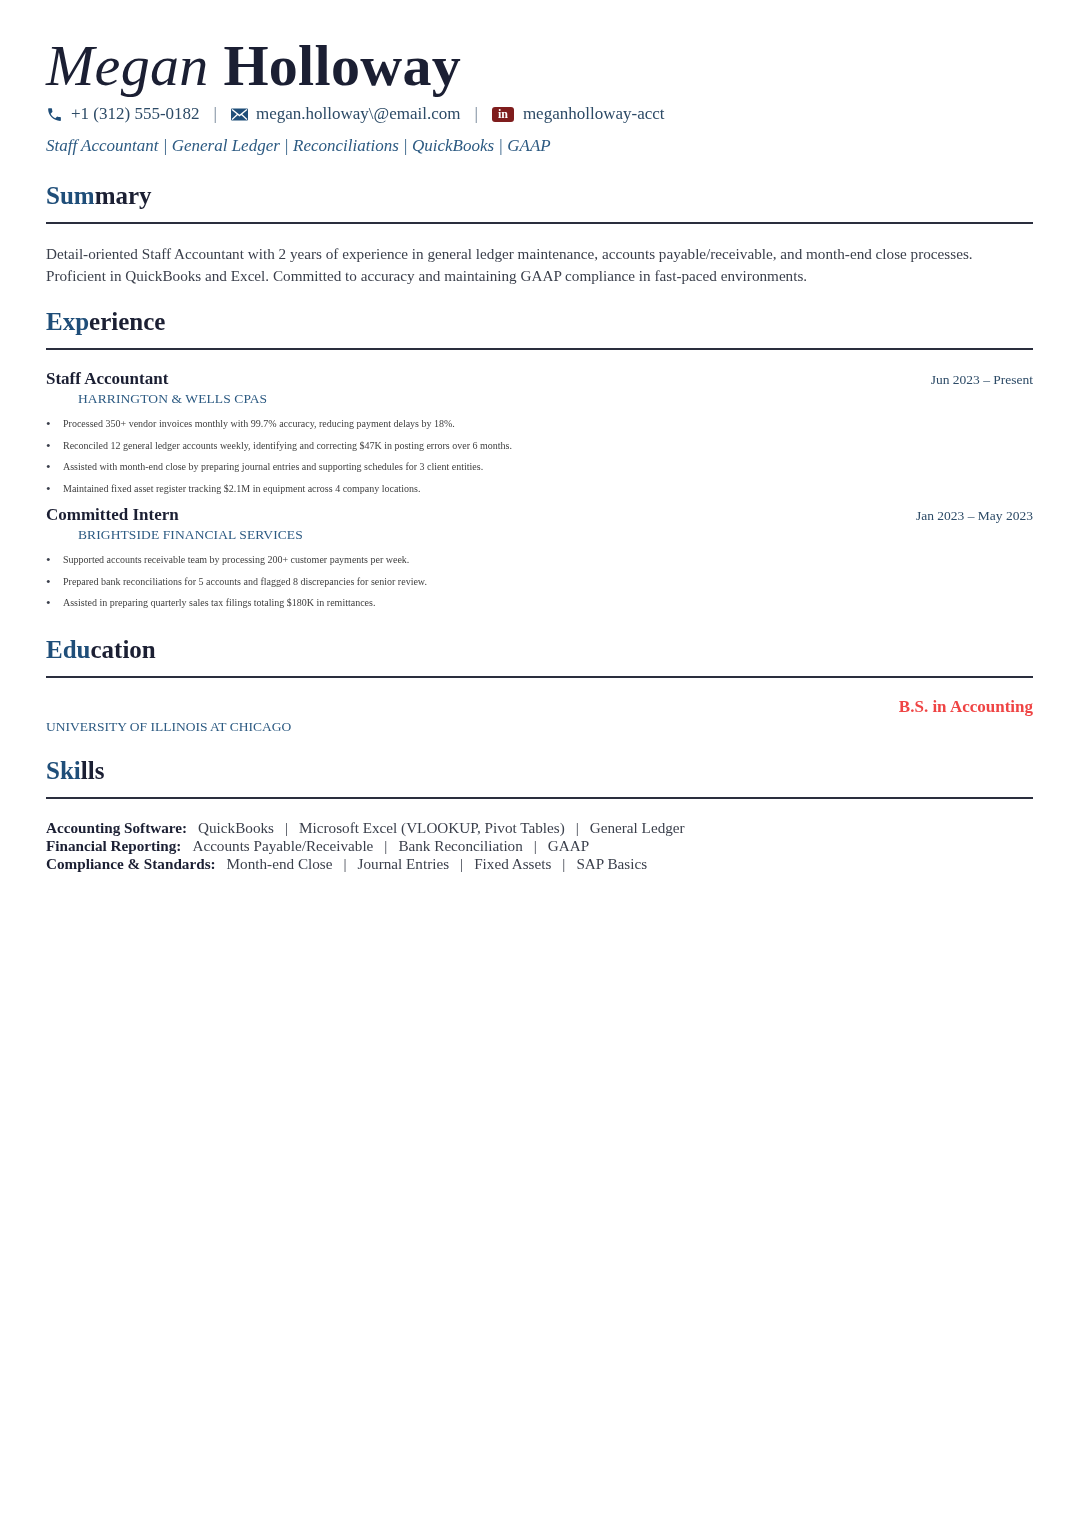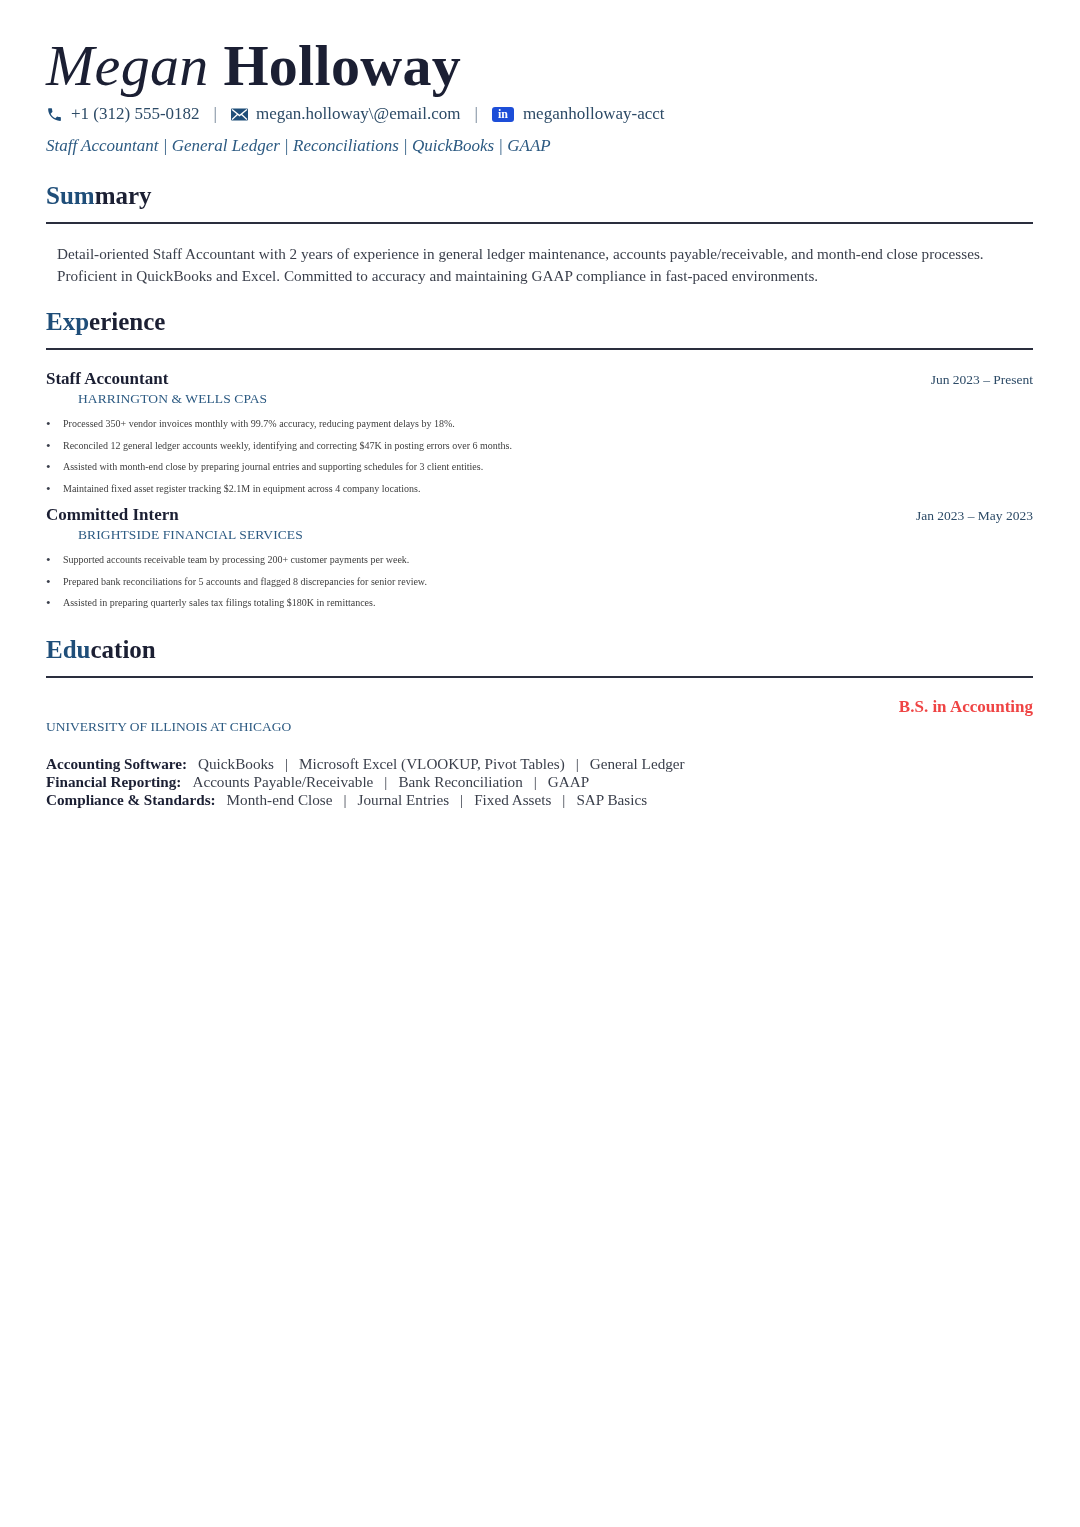--- a/index.html
+++ b/index.html
@@ -11,21 +11,21 @@
     .page { position: absolute; left: 46px; top: 30px; width: 987px; }
 
     .name { font-size: 58px; line-height: 72px; color: #1b1f33; letter-spacing: 0.3px; margin: 0; }
     .name .first { font-weight: normal; font-style: italic; }
     .name .last { font-weight: bold; }
 
     .contact { display: flex; align-items: center; font-size: 17px; color: #2c4a66; height: 24px; margin-top: 0px; }
     .contact .icon { display: inline-flex; align-items: center; justify-content: center; margin-right: 8px; }
     .contact .sep { color: #6b7d91; margin: 0 14px; }
     .li-badge {
-      background: #1d4ed8; color: #fff; font-weight: bold; font-size: 12px;
+      background: #7f1d1d; color: #fff; font-weight: bold; font-size: 12px;
       border-radius: 3px; width: 22px; height: 15px; display: inline-flex;
       align-items: center; justify-content: center; margin-right: 9px;
     }
 
     .tagline { font-style: italic; font-size: 17px; color: #2c5a82; margin-top: 10px; height: 24px; }
 
     .section-title {
       font-size: 25px; font-weight: bold; color: #1b1f33; margin: 0;
       padding-bottom: 10px; border-bottom: 2px solid #2a2e3e; line-height: 32px;
     }
@@ -73,21 +73,21 @@
     <span>megan.holloway\@email.com</span>
     <span class="sep">|</span>
     <span class="li-badge">in</span>
     <span>meganholloway-acct</span>
   </div>
 
   <div class="tagline">Staff Accountant | General Ledger | Reconciliations | QuickBooks | GAAP</div>
 
   <div style="margin-top:20px;">
     <h2 class="section-title"><span class="accent">Sum</span><span>mary</span></h2>
-    <p class="summary-text" style="margin-bottom:0;margin-left:11px;">Detail-oriented Staff Accountant with 2 years of experience in general ledger maintenance, accounts payable/receivable, and month-end close processes. Proficient in QuickBooks and Excel. Committed to accuracy and maintaining GAAP compliance in fast-paced environments.</p>
+    <p class="summary-text" style="margin-bottom:0;">Detail-oriented Staff Accountant with 2 years of experience in general ledger maintenance, accounts payable/receivable, and month-end close processes. Proficient in QuickBooks and Excel. Committed to accuracy and maintaining GAAP compliance in fast-paced environments.</p>
   </div>
 
   <div style="margin-top:20px;">
     <h2 class="section-title"><span class="accent">Exp</span><span>erience</span></h2>
 
     <div class="job" style="margin-top:19px;">
       <div class="job-head">
         <span class="job-title">Staff Accountant</span>
         <span class="job-dates">Jun 2023 – Present</span>
       </div>
@@ -116,21 +116,22 @@
 
   <div style="margin-top:20px;">
     <h2 class="section-title"><span class="accent">Edu</span><span>cation</span></h2>
     <div style="margin-top:19px;">
       <div class="degree">B.S. in Accounting</div>
       <div class="school">UNIVERSITY OF ILLINOIS AT CHICAGO</div>
     </div>
   </div>
 
   <div style="margin-top:20px;">
-    <div style="margin-top:8px;">
+    <h2 class="section-title"><span class="accent">Ski</span><span>lls</span></h2>
+    <div style="margin-top:20px;">
       <div class="skill-row">
         <span class="label">Accounting Software:</span><span>QuickBooks</span><span class="pipe">|</span><span>Microsoft Excel (VLOOKUP, Pivot Tables)</span><span class="pipe">|</span><span>General Ledger</span>
       </div>
       <div class="skill-row">
         <span class="label">Financial Reporting:</span><span>Accounts Payable/Receivable</span><span class="pipe">|</span><span>Bank Reconciliation</span><span class="pipe">|</span><span>GAAP</span>
       </div>
       <div class="skill-row">
         <span class="label">Compliance &amp; Standards:</span><span>Month-end Close</span><span class="pipe">|</span><span>Journal Entries</span><span class="pipe">|</span><span>Fixed Assets</span><span class="pipe">|</span><span>SAP Basics</span>
       </div>
     </div>

